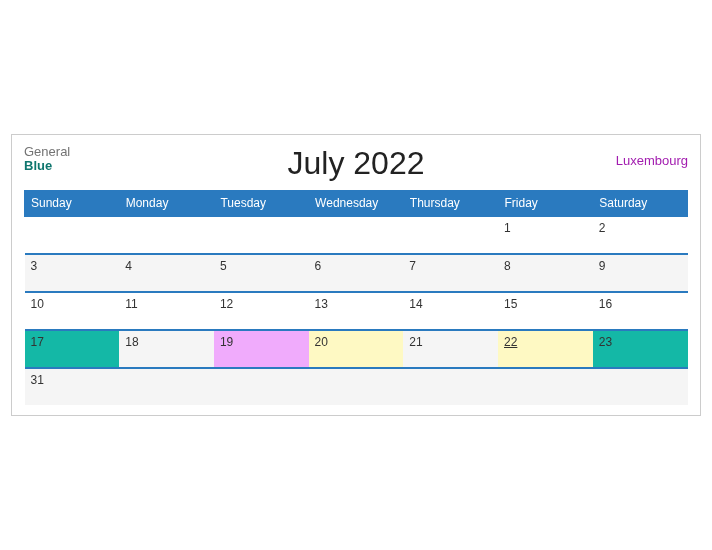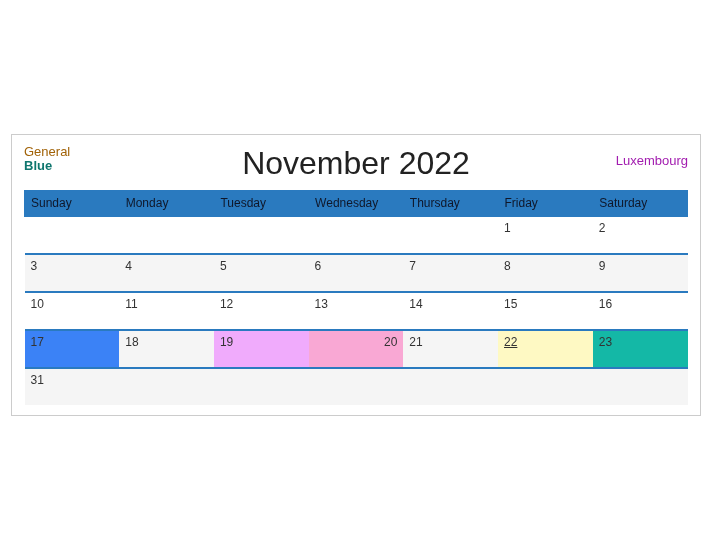--- a/index.html
+++ b/index.html
@@ -28,21 +28,21 @@
     .logo {
       position: absolute;
       left: 0;
       top: 0;
       display: flex;
       flex-direction: column;
       line-height: 1.1;
     }
     .logo-general {
       font-size: 13px;
-      color: #a16207;
+      color: #737373;
       font-weight: normal;
     }
     .logo-blue {
       font-size: 13px;
       color: #0f766e;
       font-weight: bold;
     }
     .calendar-title {
       font-size: 32px;
       font-weight: normal;
@@ -55,21 +55,21 @@
       top: 8px;
       font-size: 13px;
       color: #a21caf;
     }
     .calendar-grid {
       width: 100%;
       border-collapse: collapse;
     }
     .calendar-grid th {
       background: #2a7abf;
-      color: #0f172a;
+      color: #ffffff;
       font-size: 12px;
       font-weight: normal;
       padding: 5px 6px;
       text-align: left;
       border: 1px solid #2a7abf;
     }
     .calendar-grid td {
       vertical-align: top;
       padding: 4px 6px 18px 6px;
       font-size: 12px;
@@ -88,21 +88,21 @@
   </style>
 </head>
 <body>
 
 <div class="calendar-container">
   <div class="calendar-header">
     <div class="logo">
       <span class="logo-general">General</span>
       <span class="logo-blue">Blue</span>
     </div>
-    <div class="calendar-title">November 2022</div>
+    <div class="calendar-title">July 2022</div>
     <div class="country-label">Luxembourg</div>
   </div>
 
   <table class="calendar-grid">
     <thead>
       <tr>
         <th>Sunday</th>
         <th>Monday</th>
         <th>Tuesday</th>
         <th>Wednesday</th>
@@ -137,24 +137,24 @@
         <td><span class="day-num">10</span></td>
         <td><span class="day-num">11</span></td>
         <td><span class="day-num">12</span></td>
         <td><span class="day-num">13</span></td>
         <td><span class="day-num">14</span></td>
         <td><span class="day-num">15</span></td>
         <td><span class="day-num">16</span></td>
       </tr>
 
       <tr class="row-line" style="background:#f5f5f5;">
-        <td style="background:#3b82f6;"><span class="day-num">17</span></td>
+        <td style="background:#14b8a6;"><span class="day-num">17</span></td>
         <td style="background:#f5f5f5;"><span class="day-num">18</span></td>
         <td style="background:#f0abfc;"><span class="day-num">19</span></td>
-        <td style="background:#f9a8d4;text-align:right;"><span class="day-num">20</span></td>
+        <td style="background:#fef9c3;"><span class="day-num">20</span></td>
         <td style="background:#f5f5f5;"><span class="day-num">21</span></td>
         <td style="background:#fef9c3;text-decoration:underline;"><span class="day-num">22</span></td>
         <td style="background:#14b8a6;"><span class="day-num">23</span></td>
       </tr>
 
 
       <tr class="row-line" style="background:#f5f5f5;">
         <td style="background:#f5f5f5;"><span class="day-num">31</span></td>
         <td style="background:#f5f5f5;"></td>
         <td style="background:#f5f5f5;"></td>

